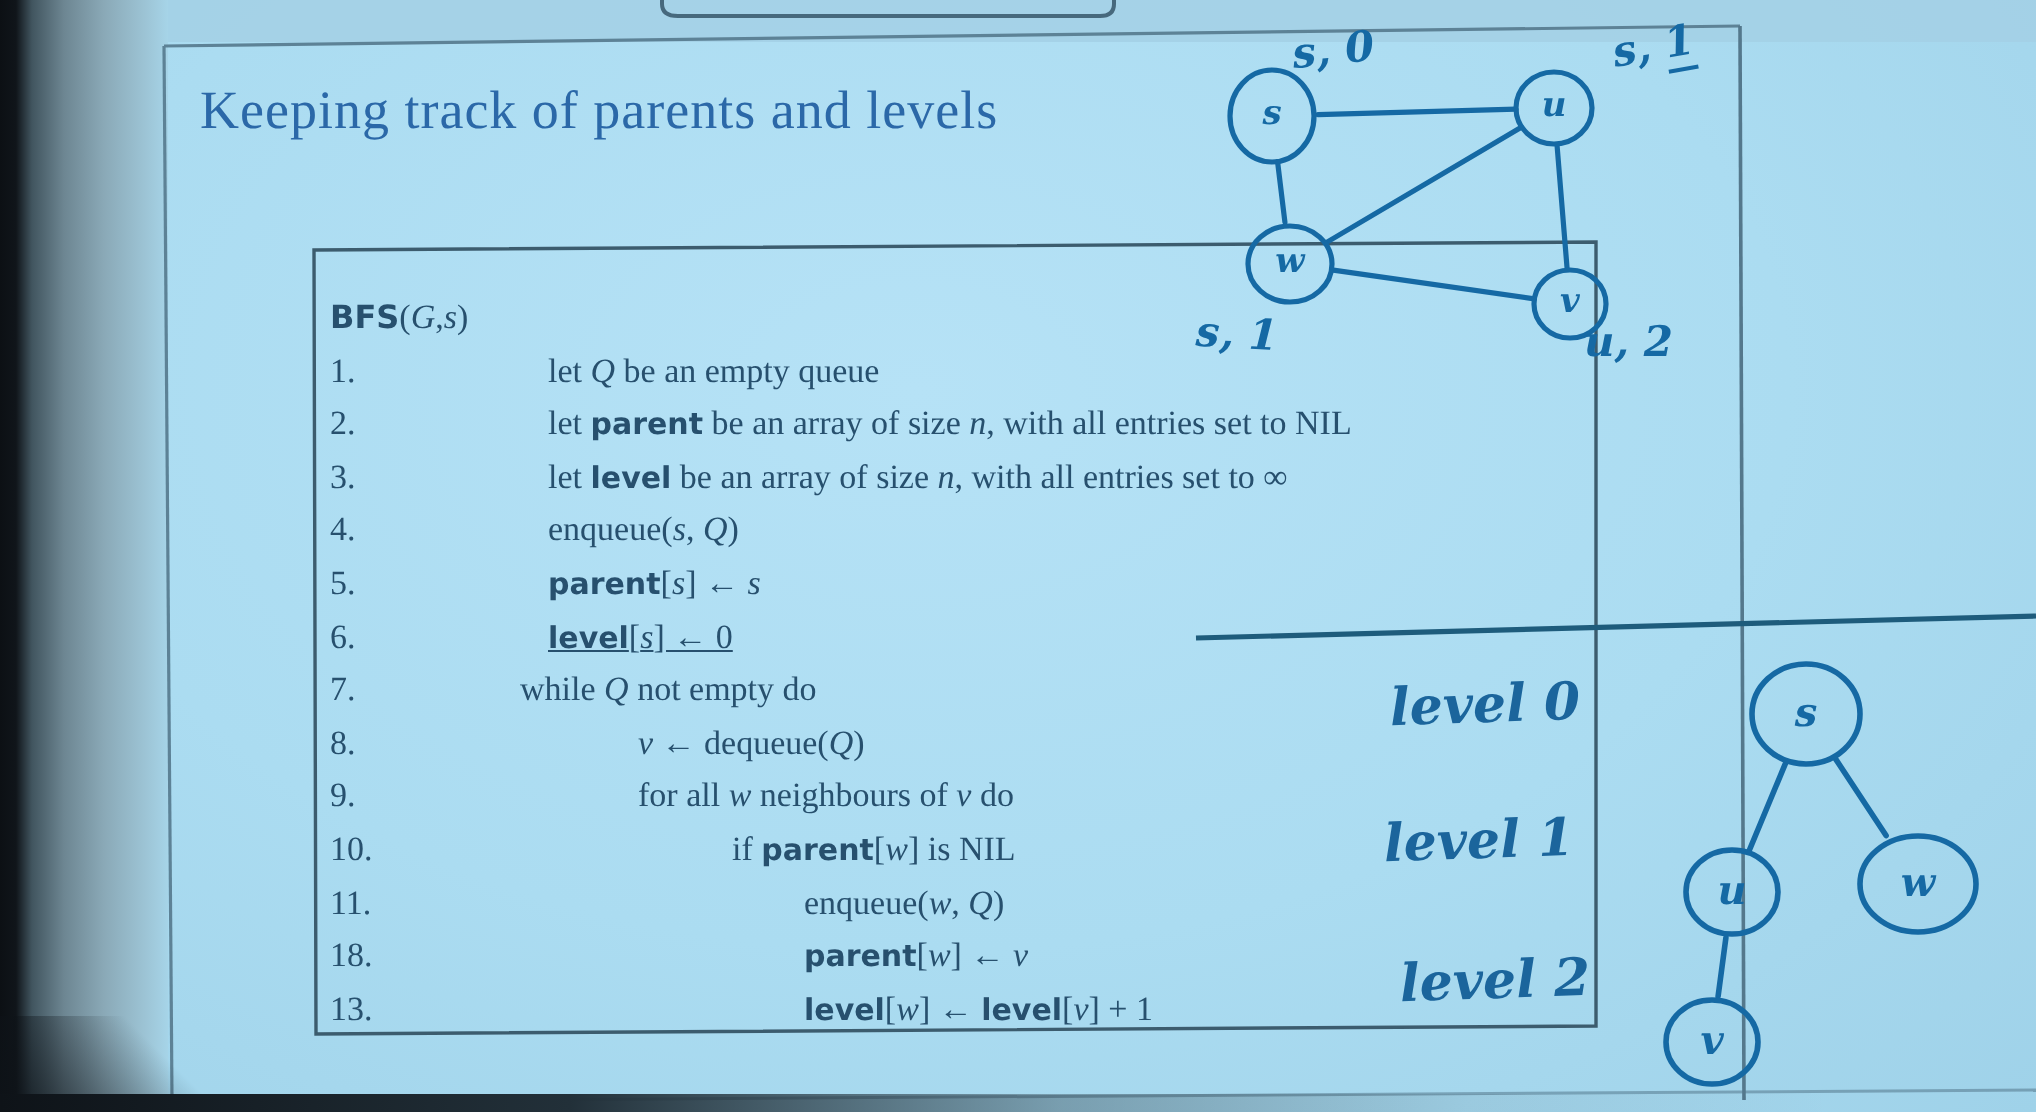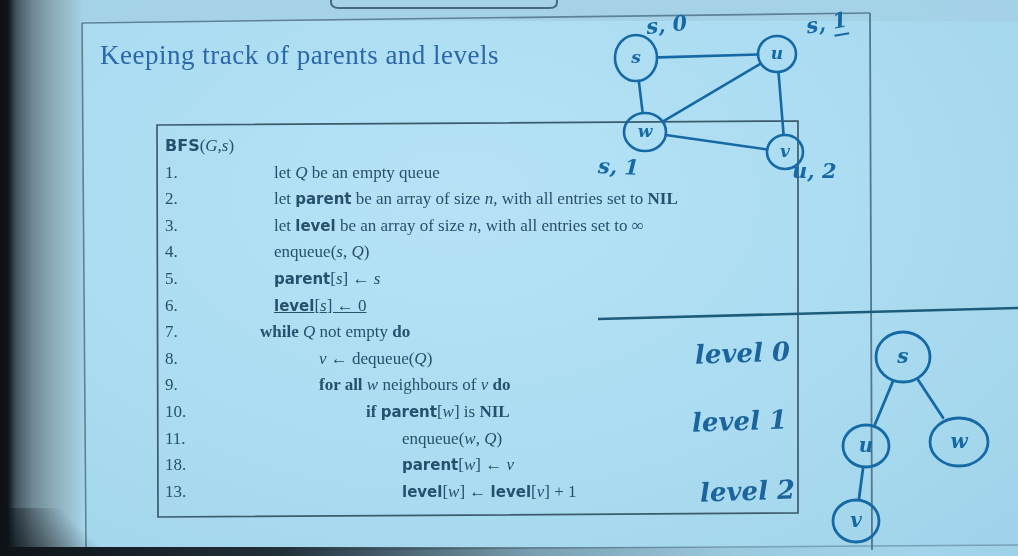--- a/index.html
+++ b/index.html
@@ -24,27 +24,27 @@
     position:absolute; left:0; bottom:0; width:130px; height:48px;
     background: linear-gradient(45deg, rgba(14,19,24,.85) 0%, rgba(14,19,24,0) 62%);
   }
   svg.overlay{position:absolute; left:0; top:0; width:1018px; height:556px; pointer-events:none;}
 
   .page-title{
     position:absolute; left:100px; top:40px;
     font-size:27px; letter-spacing:.5px; color:#2b68a8;
   }
   .code{
-    position:absolute; left:165px; top:133px; width:630px;
+    position:absolute; left:165px; top:146px; width:630px;
     font-size:17px; line-height:26.6px; color:#27506e; white-space:nowrap;
   }
   .code-line{display:flex;}
   .code-line .num{width:47px; flex:0 0 47px;}
   .seg-m{font-style:italic;}
-  .seg-b{font-weight:bold;}
+  .seg-b{font-weight:normal;}
   .seg-s{font-family:"DejaVu Sans", sans-serif; font-weight:bold; font-size:15px;}
   .code-header .seg-s{font-size:16px;}
 
   .hw{
     position:absolute; font-family:"DejaVu Serif", serif; font-style:italic; font-weight:bold;
     color:#1569a4; white-space:nowrap;
   }
   .hw-ann{font-size:21px;}
   .hw-node{transform:translate(-50%,-54%); font-size:17px;}
   .hw-tree-node{transform:translate(-50%,-54%); font-size:20px;}

